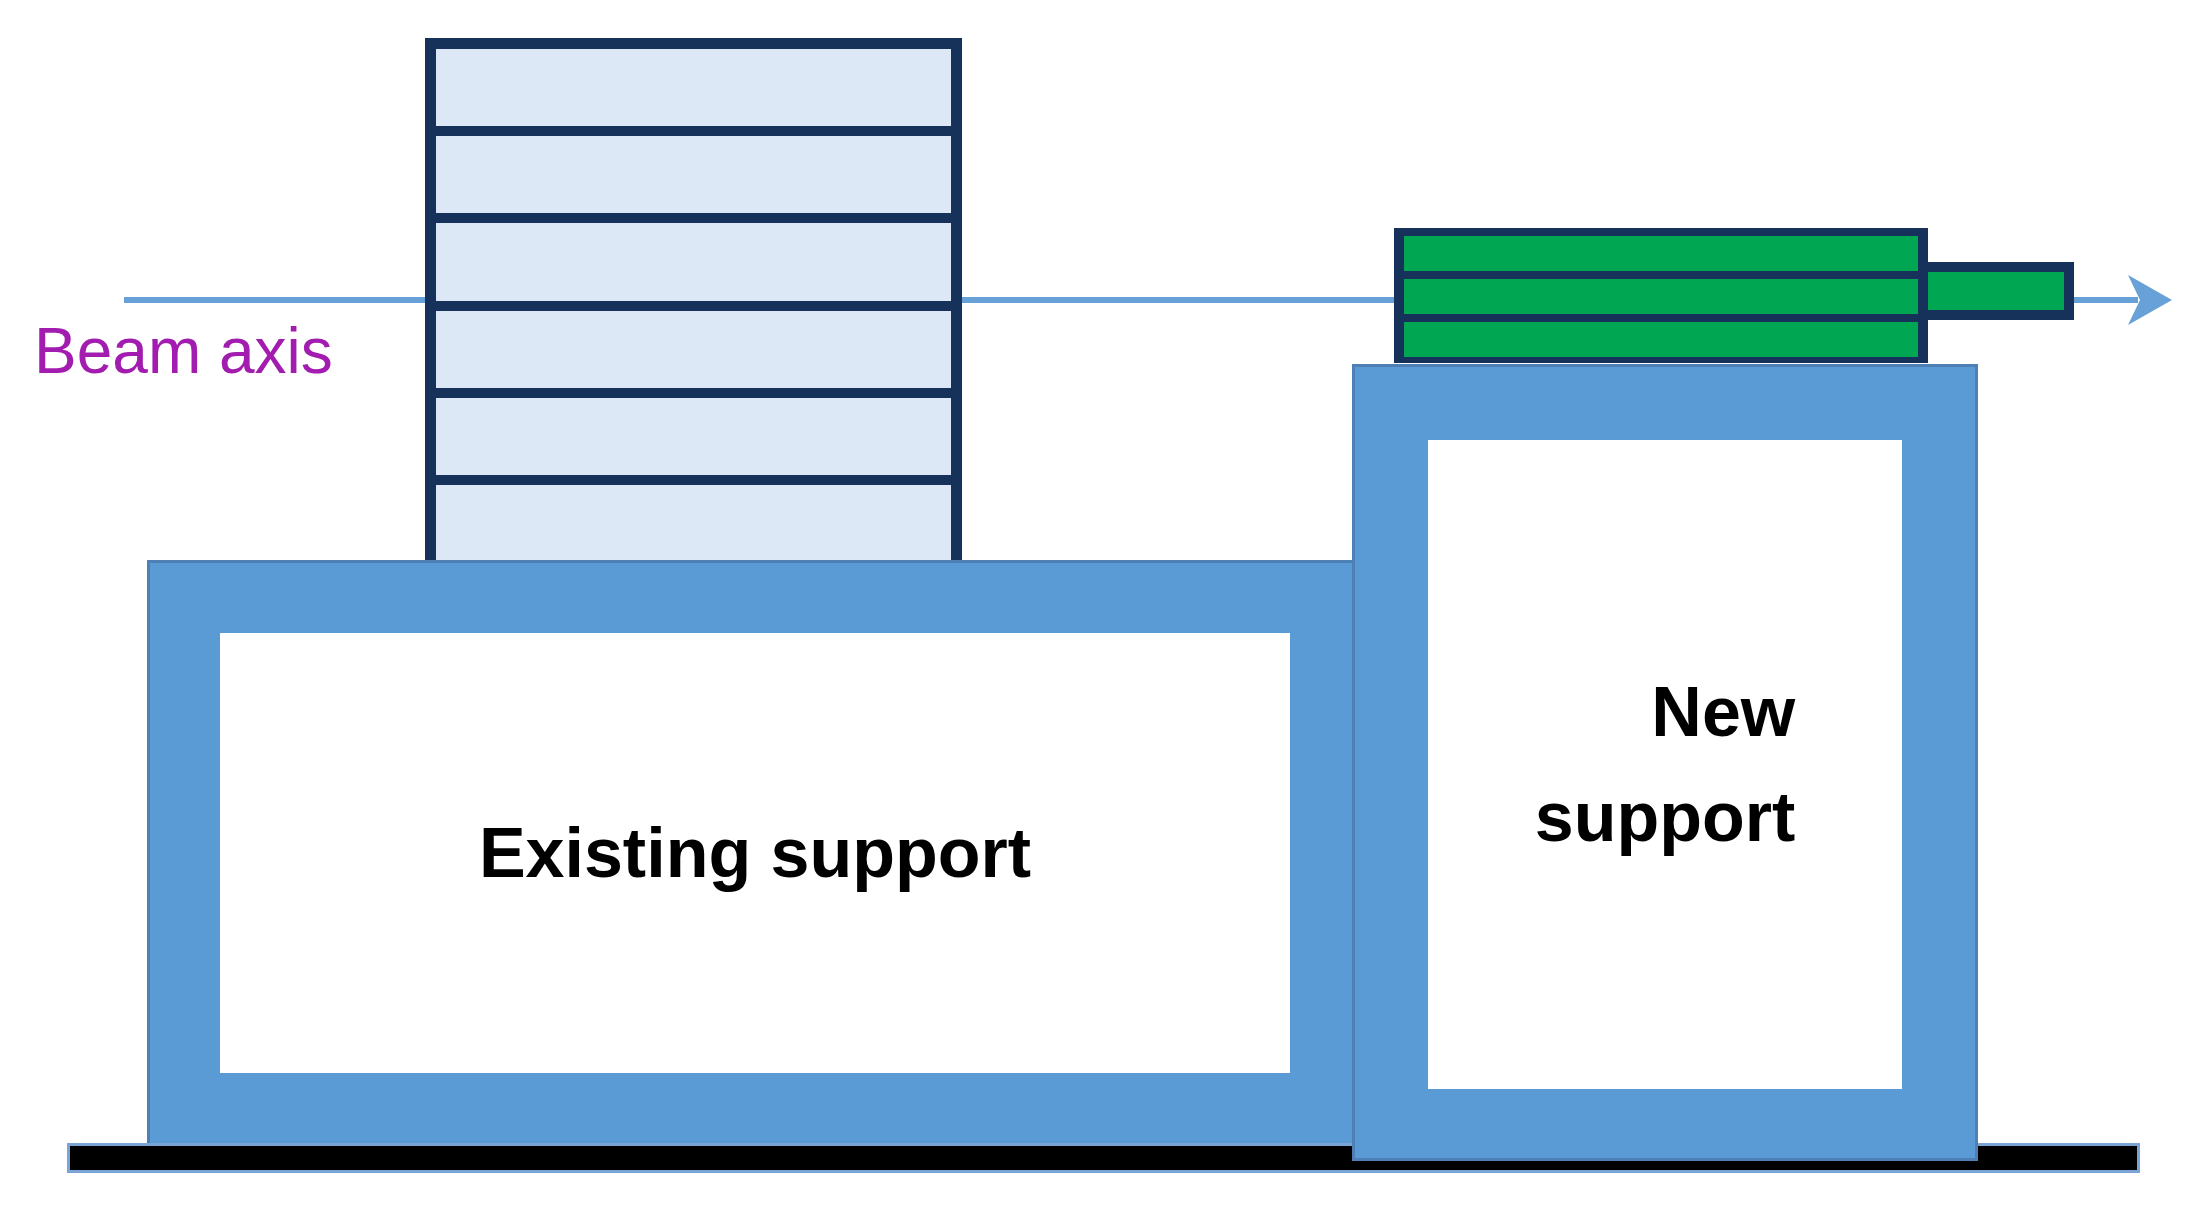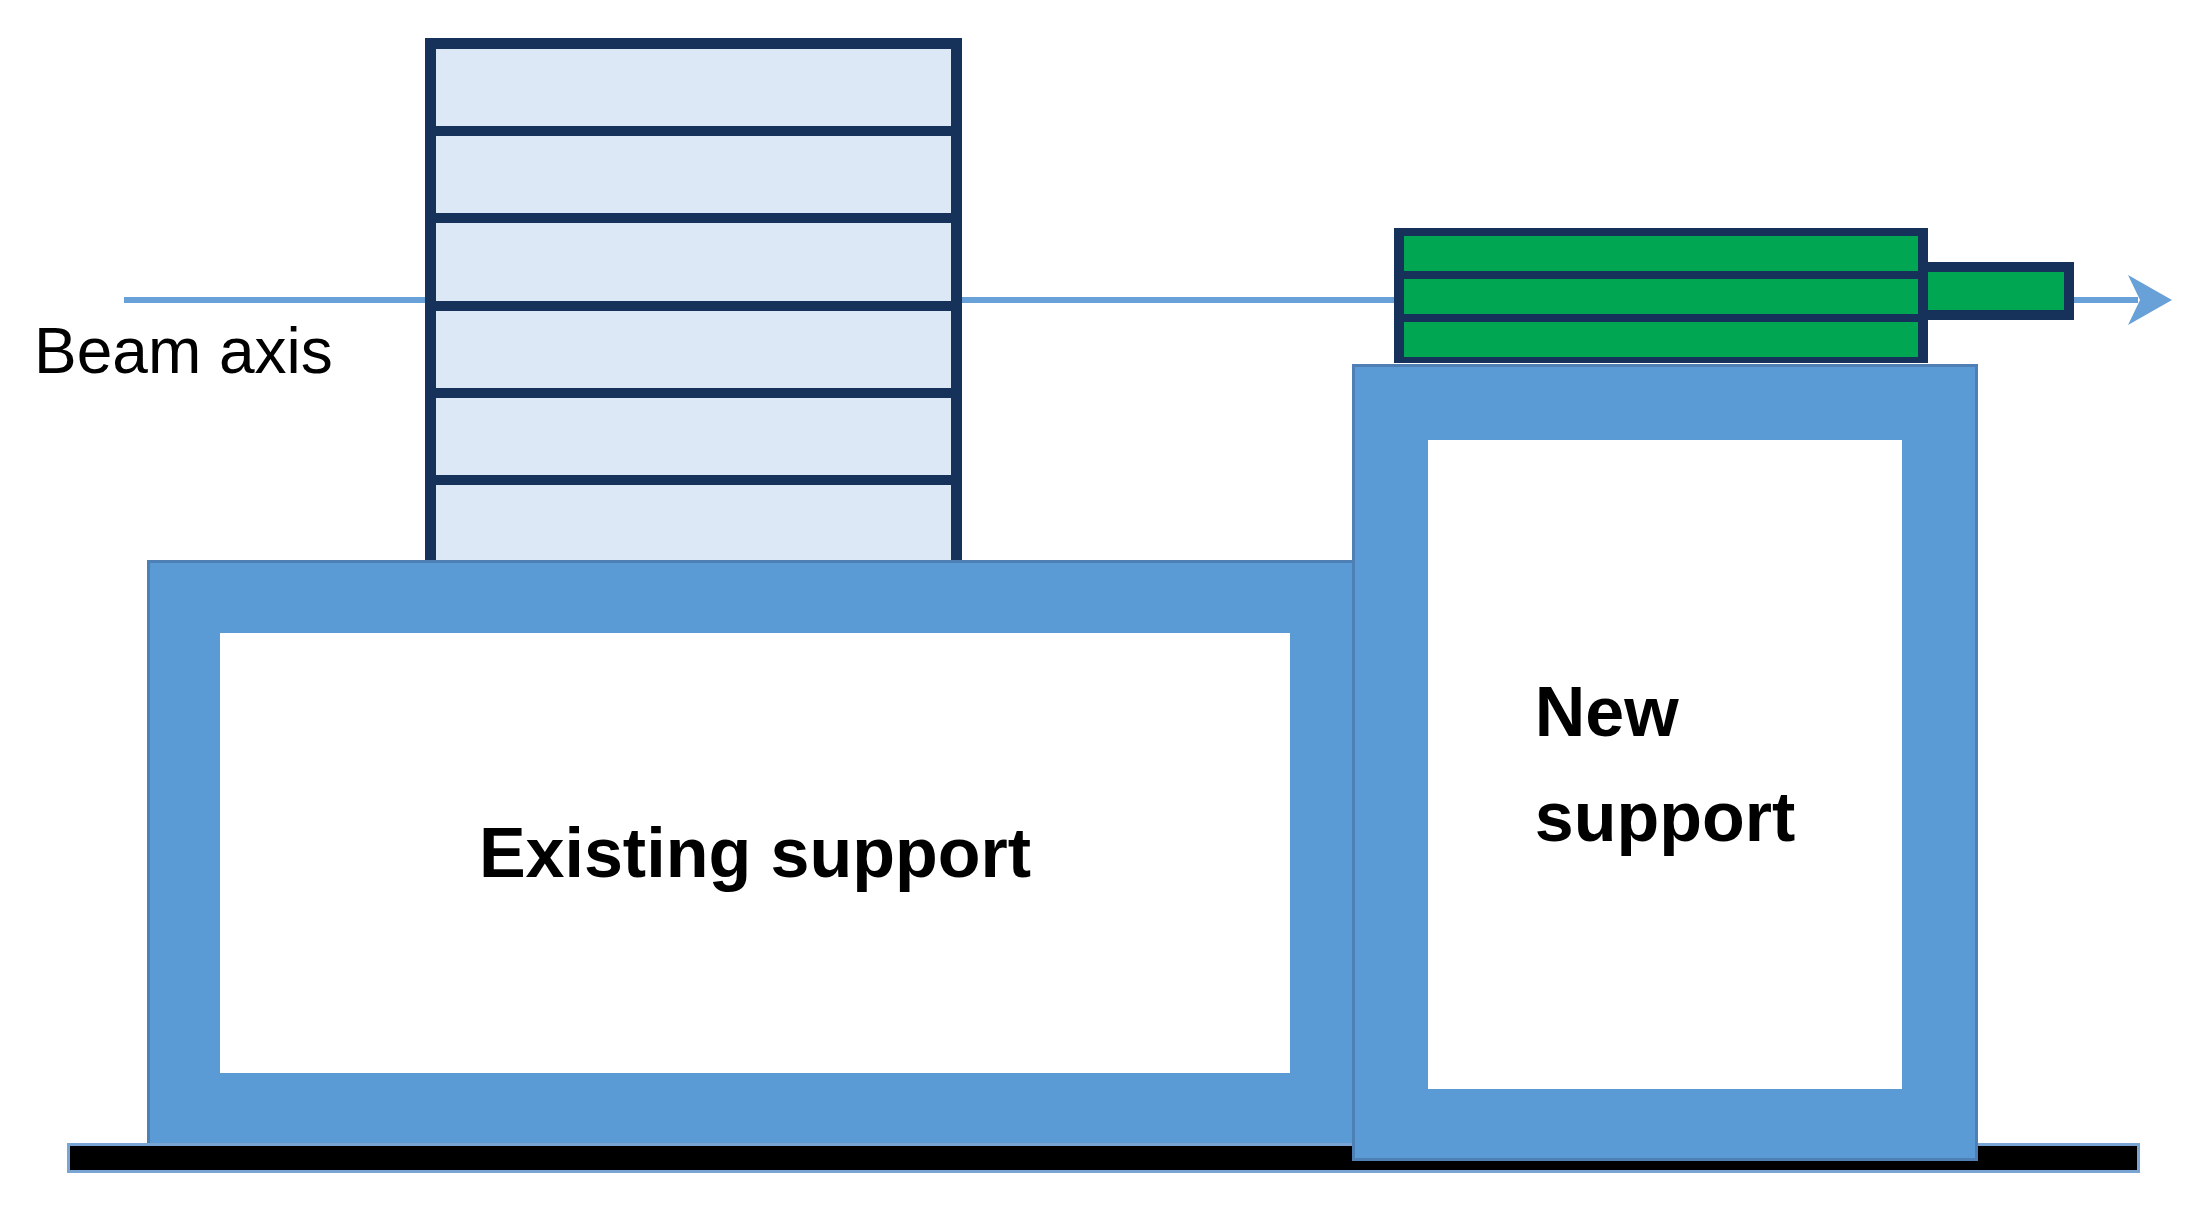--- a/index.html
+++ b/index.html
@@ -12,42 +12,42 @@
   }
   .abs{position:absolute;box-sizing:border-box;}
 
   
   #beam-svg{left:0;top:0;width:2211px;height:1213px;}
 
   
   .beam-label{
     left:34px;top:316px;width:400px;
     font-size:64px;line-height:1.1;
-    color:#000000;letter-spacing:0px;
+    color:#a21caf;letter-spacing:0px;
   }
 
   
   .stack{
     left:425px;top:38px;width:537px;height:524px;
     background:var(--outline-navy,#16325b);
     display:flex;flex-direction:column;
     gap:10px;padding:11px 11px 0 11px;
   }
   .stack .seg{flex:1;background:var(--stack-fill,#dce8f5);}
 
   
   .support{
     background:var(--support-blue,#5b9bd5);
     border:3px solid var(--support-outline,#4e80b6);
   }
   .opening{
     position:absolute;box-sizing:border-box;
     background:#ffffff;
     display:flex;align-items:center;justify-content:center;
-    text-align:left;
+    text-align:right;
   }
   .support-label{
     font-weight:bold;color:#000000;
     font-size:70px;line-height:1.5;
     white-space:pre-line;
   }
   .existing-support{left:147px;top:560px;width:1216px;height:586px;}
   .existing-support .opening{left:70px;top:70px;right:70px;bottom:70px;}
   .new-support{left:1352px;top:364px;width:626px;height:797px;}
   .new-support .opening{left:73px;top:73px;right:73px;bottom:69px;}

